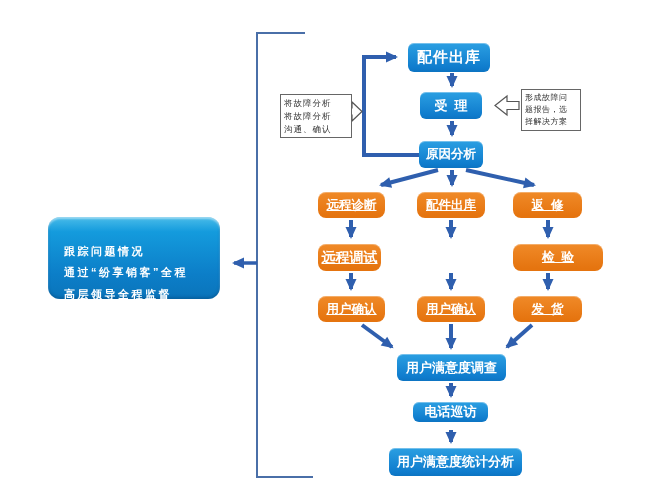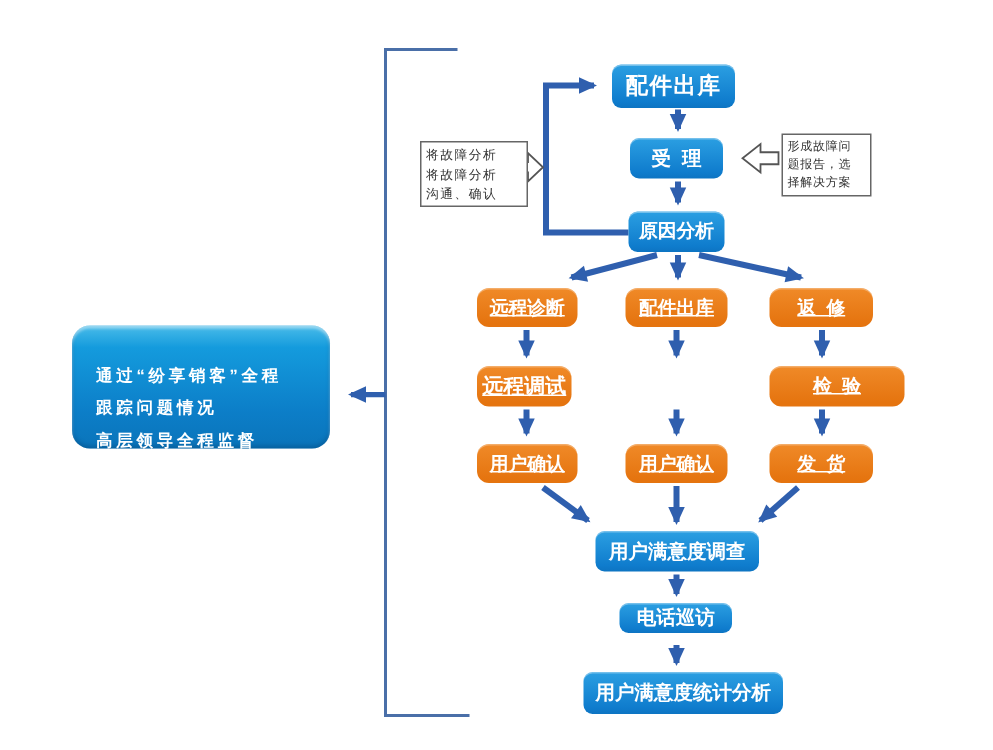--- a/index.html
+++ b/index.html
@@ -113,18 +113,18 @@
     <div>将故障分析</div>
     <div>沟通、确认</div>
   </div>
   <div class="note" id="note-right">
     <div>形成故障问</div>
     <div>题报告，选</div>
     <div>择解决方案</div>
   </div>
 
   <div class="panel">
+    <div>跟踪问题情况</div>
     <div>通过“纷享销客”全程</div>
-    <div>跟踪问题情况</div>
     <div>高层领导全程监督</div>
   </div>
 
 </div>
 
 </body></html>

